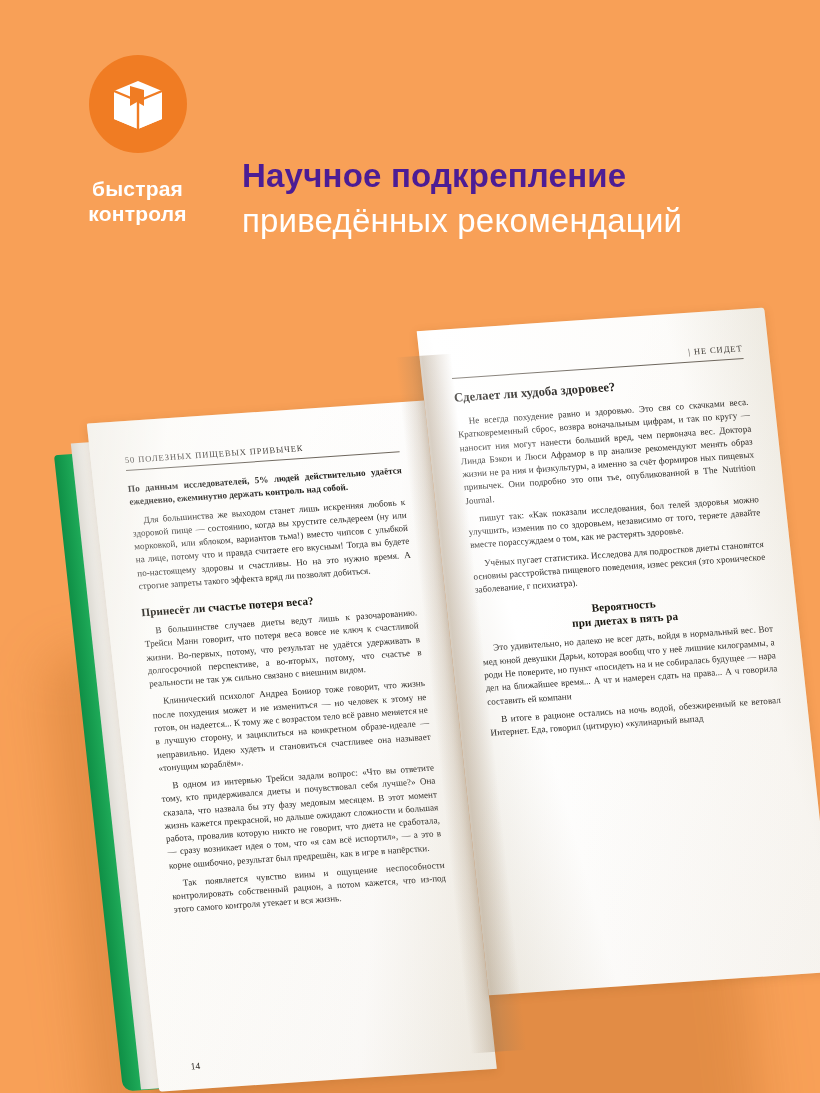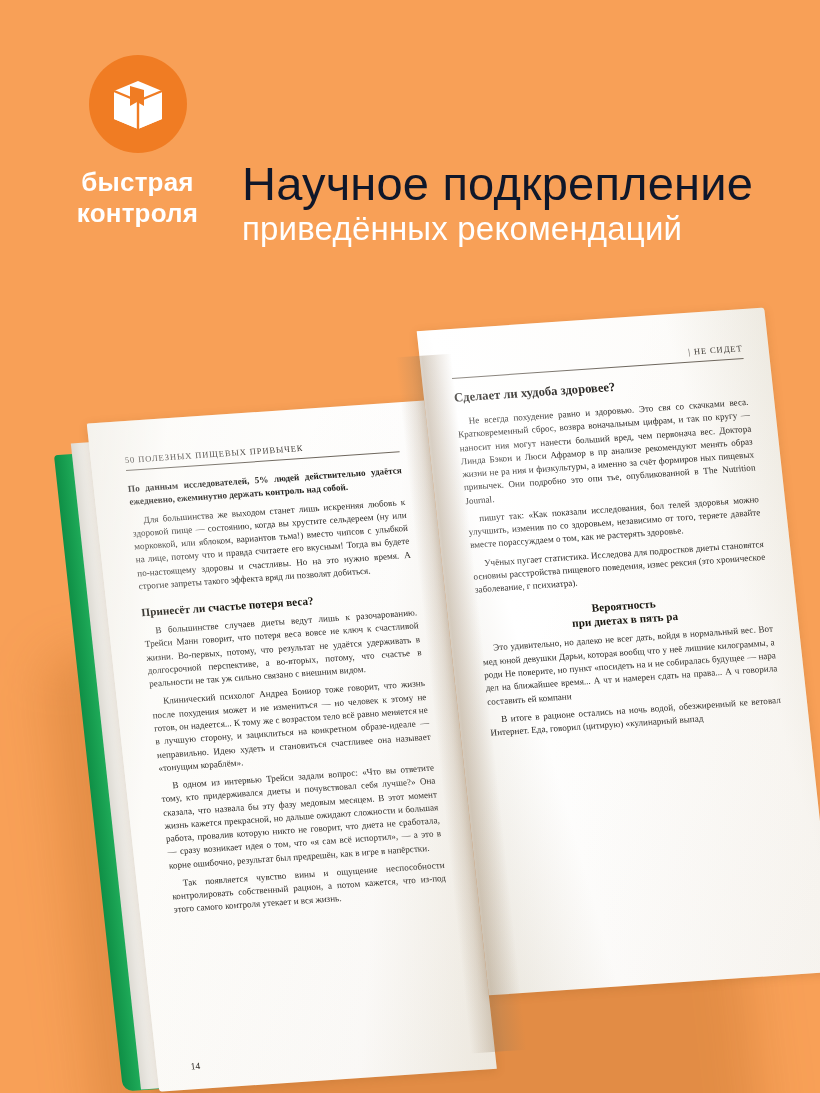--- a/index.html
+++ b/index.html
@@ -35,43 +35,43 @@
     height: 98px;
     margin: 0 auto;
     border-radius: 50%;
     background: #f07c23;
     display: flex;
     align-items: center;
     justify-content: center;
   }
   .badge-circle svg { display: block; }
   .badge-text {
-    margin-top: 14px;
+    margin-top: 24px;
     color: #ffffff;
     font-weight: bold;
-    font-size: 26px;
+    font-size: 21px;
     line-height: 1.18;
     letter-spacing: .2px;
   }
 
   .title-block {
     position: absolute;
     left: 242px;
     top: 158px;
     width: 560px;
   }
   .title-main {
-    color: #0f172a;
-    font-weight: normal;
-    font-size: 47px;
+    color: #4c1d95;
+    font-weight: bold;
+    font-size: 33px;
     line-height: 1.1;
     letter-spacing: .2px;
   }
   .title-sub {
-    margin-top: 0;
+    margin-top: 8px;
     color: #ffffff;
     font-weight: normal;
     font-size: 33px;
     line-height: 1.15;
     letter-spacing: .2px;
   }
 
   
   .book-stage {
     position: absolute;

